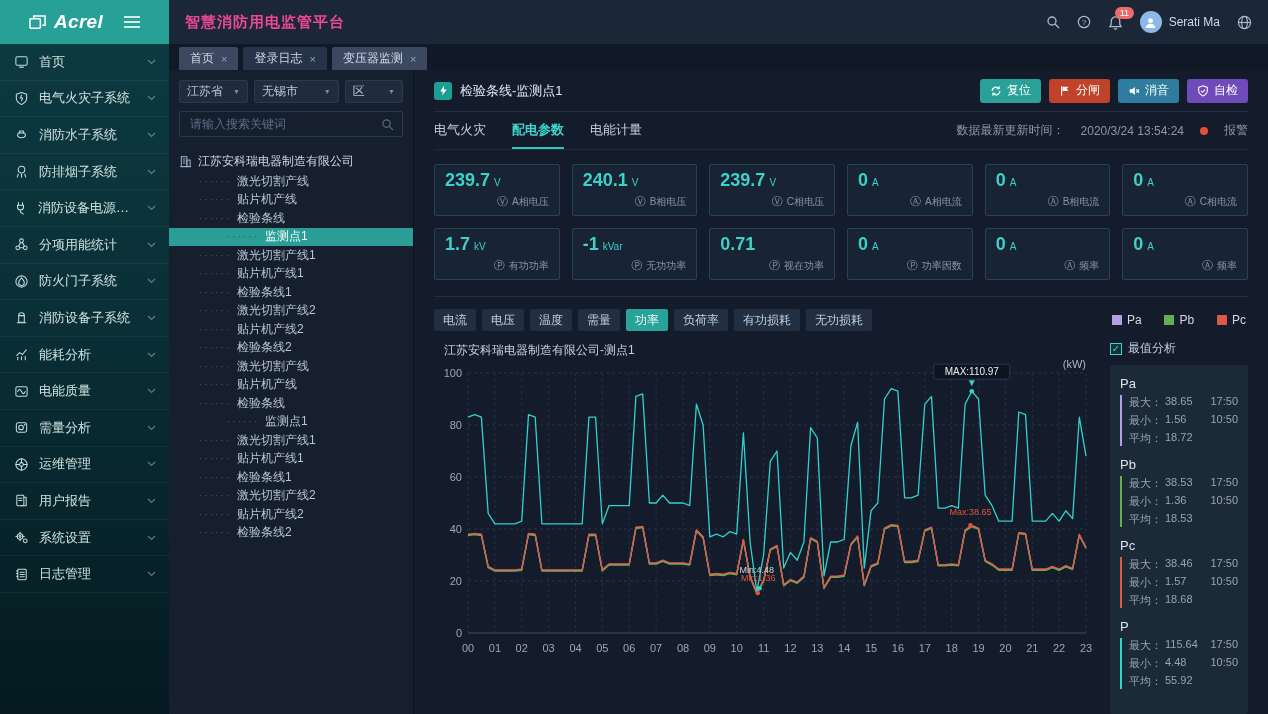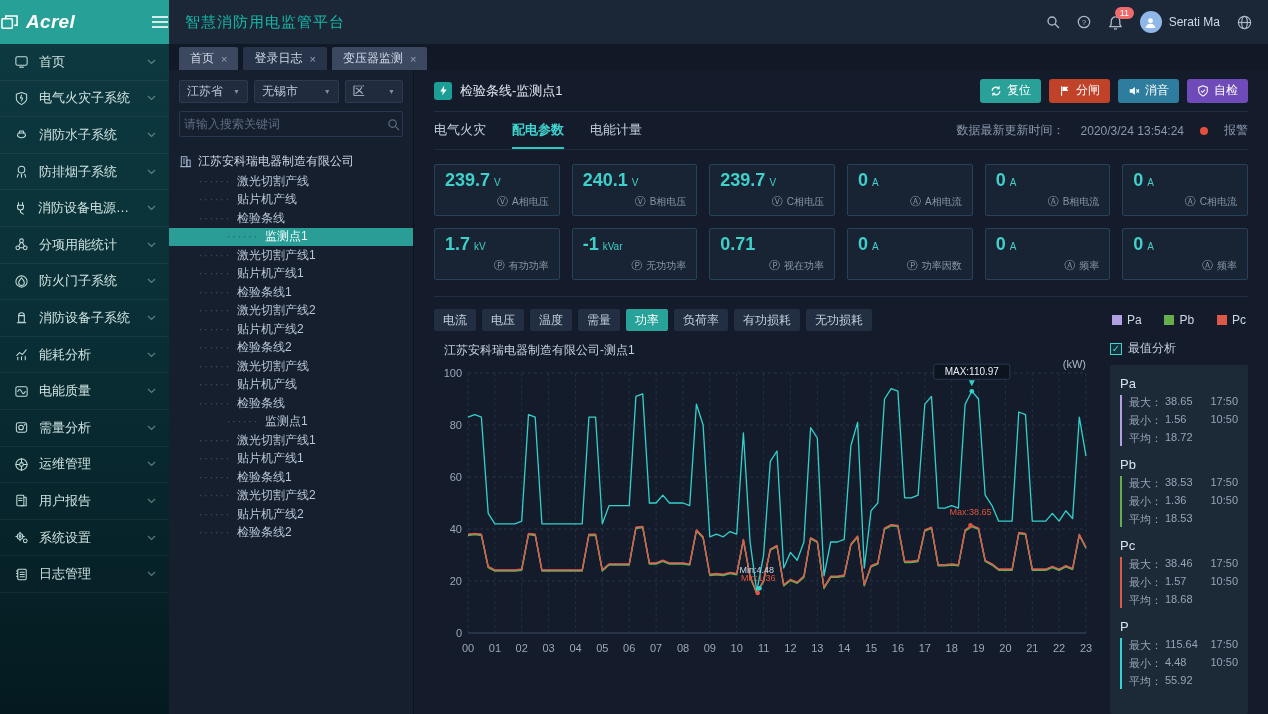--- a/index.html
+++ b/index.html
@@ -2,53 +2,53 @@
 <html><head>
 <meta charset="utf-8">
 <style>
   *{box-sizing:border-box}
   html,body{margin:0;padding:0}
   body{width:1268px;height:714px;overflow:hidden;background:#0f1624;
        font-family:"Liberation Sans","DejaVu Sans",sans-serif;color:#c6d1e0;font-size:13px}
   .app{display:flex;width:1268px;height:714px}
   
   .sidebar{width:169px;flex:0 0 169px;background:linear-gradient(180deg,#0d3a41 0%,#0a3037 42%,#041a20 100%);display:flex;flex-direction:column}
-  .logo-bar{height:44px;background:#27a097;display:flex;align-items:center;padding:0 0;gap:7px;flex:0 0 44px}
+  .logo-bar{height:44px;background:#27a097;display:flex;align-items:center;padding:0 28px;gap:7px;flex:0 0 44px}
   .logo-text{color:#fff;font-style:italic;font-weight:bold;font-size:19px;letter-spacing:.3px}
   .burger{margin-left:auto;cursor:pointer;display:flex}
   .side-item{height:36.6px;display:flex;align-items:center;padding:0 13px;gap:10px;
              border-bottom:1px solid rgba(255,255,255,.055);color:#cfe2e0;font-size:13px;cursor:pointer}
   .s-ico{display:flex;width:16px;justify-content:center}
   .s-label{white-space:nowrap;overflow:hidden;text-overflow:ellipsis}
   .chev{margin-left:auto;opacity:.6;display:flex}
   
   .right-col{flex:1;display:flex;flex-direction:column;min-width:0}
   .topbar{height:44px;flex:0 0 44px;background:#1b2637;display:flex;align-items:center;padding:0 16px}
-  .app-title{font-size:15px;font-weight:normal;color:#14b8a6;letter-spacing:1px}
+  .app-title{font-size:15px;font-weight:bold;color:#ec4899;letter-spacing:1px}
   .top-actions{margin-left:auto;display:flex;align-items:center;gap:17px;color:#aeb9cc}
   .t-ico{display:flex;cursor:pointer;position:relative}
   .badge{position:absolute;top:-8px;left:7px;background:#ef6a6a;color:#fff;font-size:9px;
          border-radius:8px;padding:1px 5px;line-height:10px}
   .user{display:flex;align-items:center;gap:7px;cursor:pointer}
   .avatar{width:22px;height:22px;border-radius:50%;background:#8fb8e8;display:flex;align-items:center;justify-content:center}
   .user-name{font-size:12px;color:#cfd9e8}
   .tabstrip{height:26px;flex:0 0 26px;background:#111927;display:flex;align-items:flex-end;padding:0 10px;gap:5px}
   .tab{height:23px;display:flex;align-items:center;gap:7px;padding:0 11px;font-size:12px;
        background:#273349;color:#cfd9e8;border-radius:2px 2px 0 0;cursor:pointer;white-space:nowrap}
   .tab.active{background:#3c4760}
   .tab .x{color:#93a0b5;font-size:11px;cursor:pointer}
   
   .content-row{flex:1;display:flex;min-height:0;background:#141c2b}
   .tree-panel{width:245px;flex:0 0 245px;border-right:1px solid #0b1220;padding:10px 10px 0;background:#161f2e;overflow:hidden}
   .selects{display:flex;gap:6px}
   .select{height:23px;background:#202b3d;border:1px solid #2d3950;border-radius:2px;display:flex;
           align-items:center;padding:0 7px;font-size:12px;color:#b9c4d6;cursor:pointer}
   .select .caret{margin-left:auto;font-size:7px;color:#7f8ca2}
   .sel-a{flex:1.0}.sel-b{flex:1.3}.sel-c{flex:0.8}
-  .search-box{margin-top:8px;height:26px;border:1px solid #2b3750;border-radius:2px;display:flex;align-items:center;padding:0 2px;gap:6px}
+  .search-box{margin-top:8px;height:26px;border:1px solid #2b3750;border-radius:2px;display:flex;align-items:center;padding:0 8px;gap:6px}
   .search-box input{flex:1;background:transparent;border:none;outline:none;color:#b9c4d6;font-size:12px;font-family:inherit}
   .search-box input::placeholder{color:#5d6b82}
   .tree{margin:13px -10px 0;font-size:12px;color:#bac6d8}
   .tree-root{display:flex;gap:6px;align-items:center;height:22px;padding:0 10px;color:#cdd7e4;white-space:nowrap}
   .tree-node{height:18.5px;display:flex;align-items:center;padding-left:30px;white-space:nowrap;cursor:pointer}
   .tree-node .dots{color:#49566e;margin-right:6px;font-size:10px;letter-spacing:2px}
   .tree-node.lvl2{padding-left:58px}
   .tree-node.selected{background:#2a9d96;color:#f2fffe}
   .tree-node.selected .dots{color:#176a64}
   

